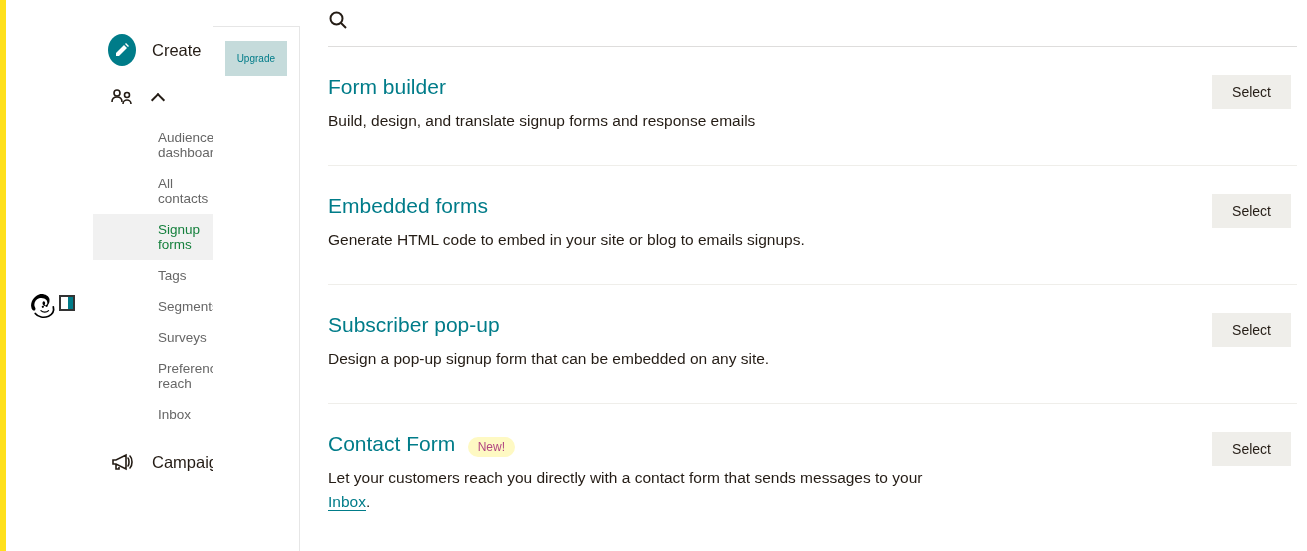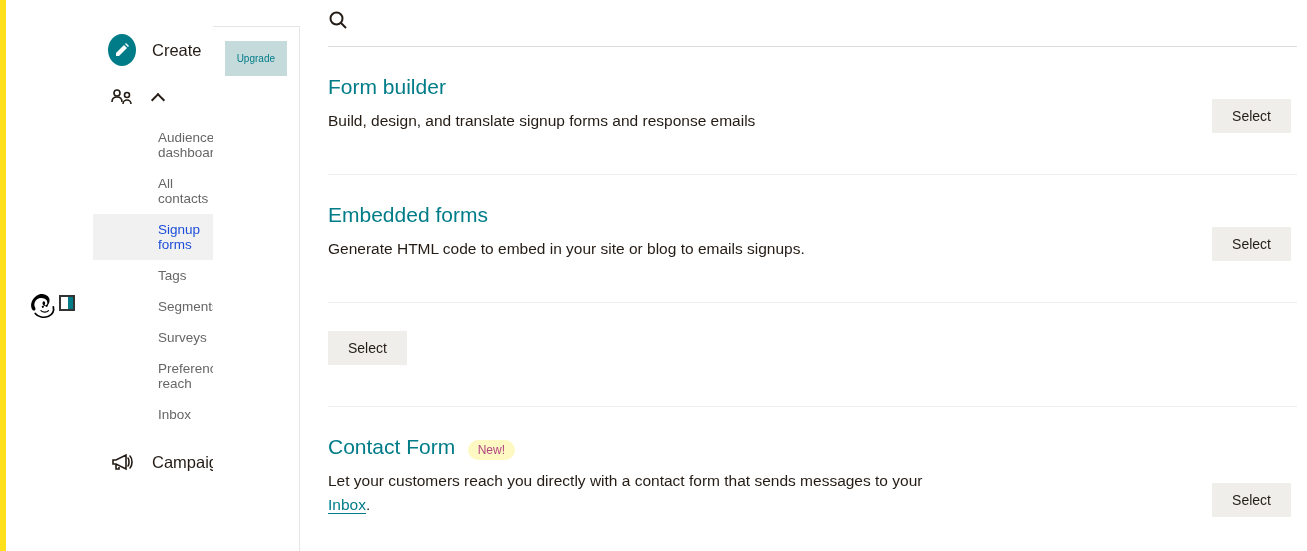--- a/index.html
+++ b/index.html
@@ -106,21 +106,21 @@
       padding-bottom: 8px;
     }
     .sub-item {
       padding: 8px 16px 8px 65px;
       font-size: 13.5px;
       color: #666;
       cursor: pointer;
     }
     .sub-item.active {
       background: #f1f1f1;
-      color: #1d4ed8;
+      color: #15803d;
     }
     .sidebar-footer {
       padding: 14px 12px 12px;
       border-top: 1px solid #e6e6e6;
     }
     .upgrade-btn {
       width: 100%;
       padding: 12px;
       background: #c5dbdb;
       border: none;
@@ -140,22 +140,22 @@
       padding: 10px 0 12px 0;
       border-bottom: 1px solid #dedddc;
     }
     .search-icon {
       cursor: pointer;
       display: inline-block;
     }
     .form-option {
       display: flex;
       justify-content: space-between;
-      align-items: flex-end;
-      padding: 28px 0 41px;
+      align-items: flex-start;
+      padding: 28px 0 32px;
       border-bottom: 1px solid #efeeea;
     }
     .form-option-content {
       flex: 1;
       padding-right: 40px;
     }
     .form-title {
       font-size: 21px;
       color: #007c89;
       font-weight: 400;
@@ -287,20 +287,24 @@
 
   <div class="form-option">
     <div class="form-option-content">
       <a class="form-title">Embedded forms</a>
       <div class="form-desc">Generate HTML code to embed in your site or blog to emails signups.</div>
     </div>
     <button class="select-btn">Select</button>
   </div>
 
   <div class="form-option">
+    <div class="form-option-content">
+      <a class="form-title">Subscriber pop-up</a>
+      <div class="form-desc">Design a pop-up signup form that can be embedded on any site.</div>
+    </div>
     <button class="select-btn">Select</button>
   </div>
 
   <div class="form-option" style="border-bottom:none;">
     <div class="form-option-content">
       <div>
         <a class="form-title">Contact Form</a>
         <span class="badge-new">New!</span>
       </div>
       <div class="form-desc">

